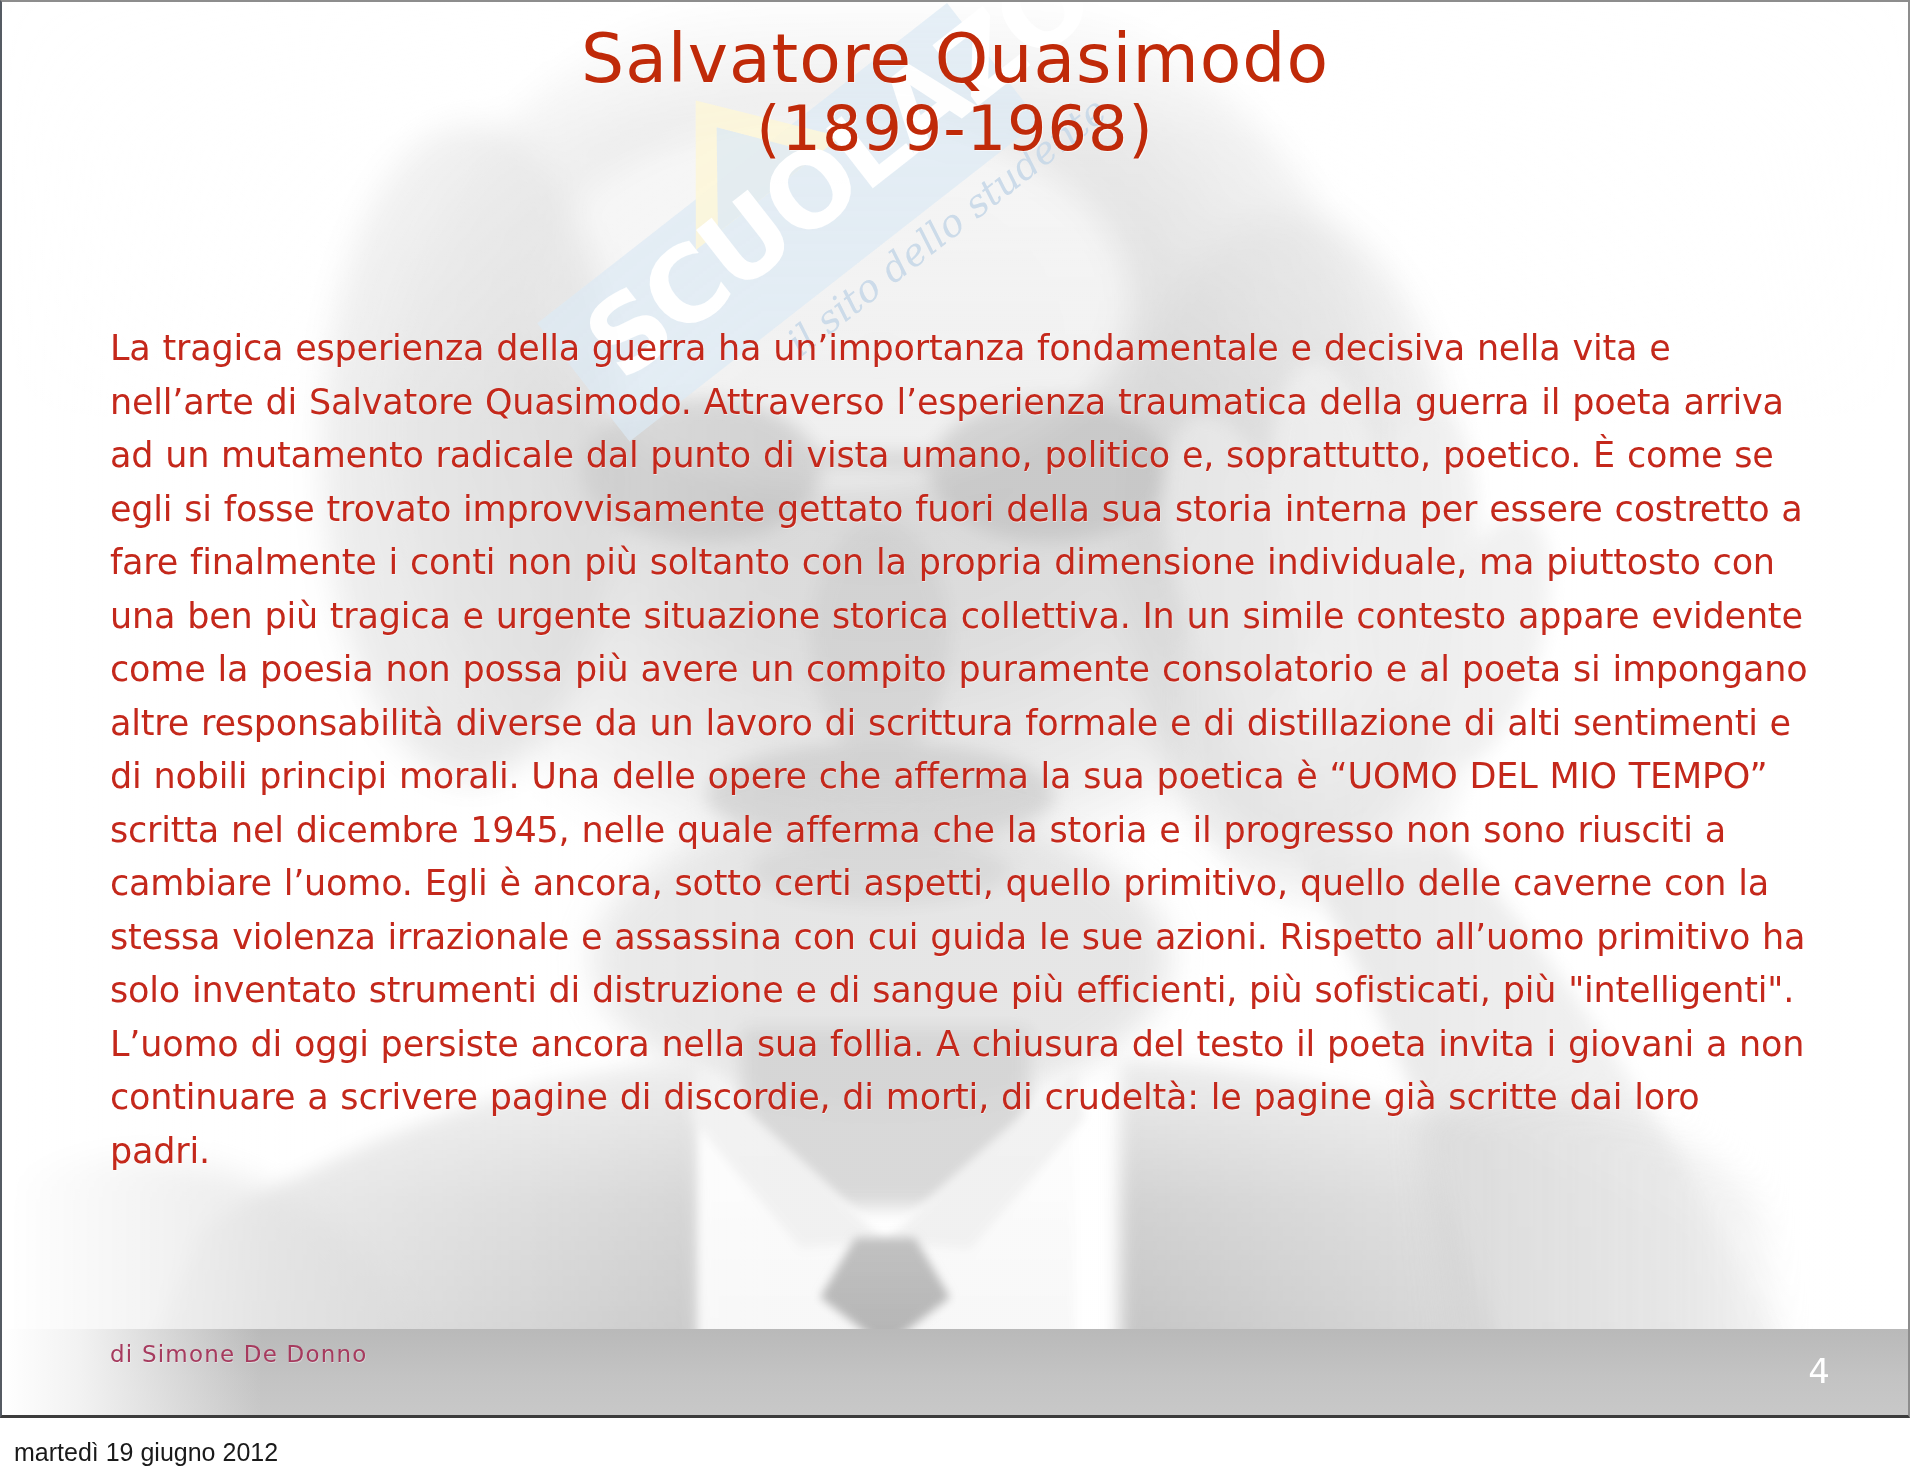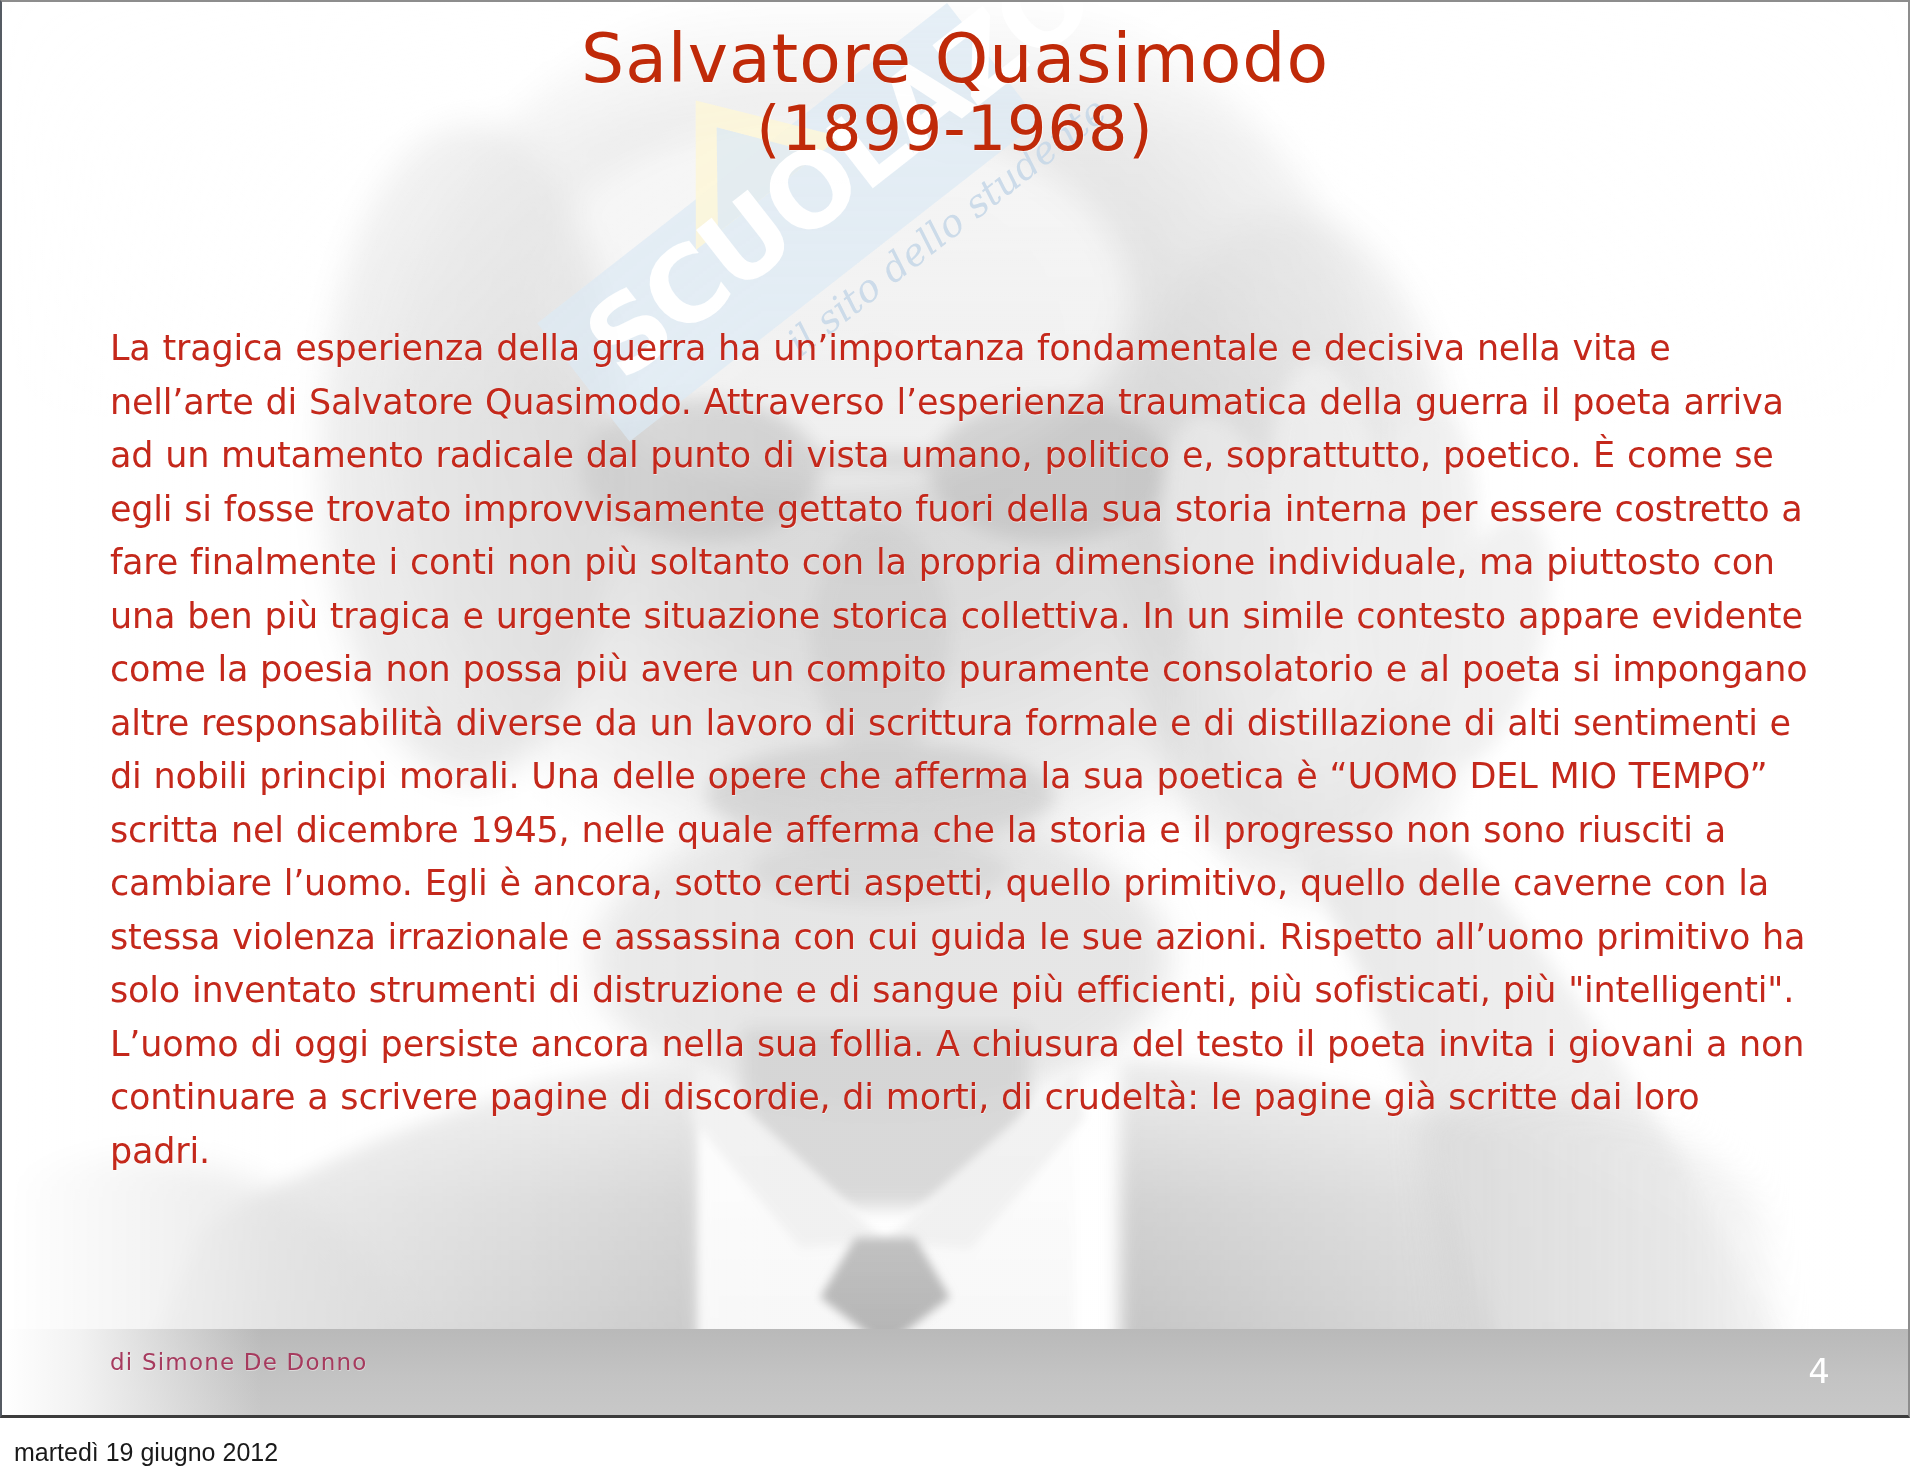--- a/index.html
+++ b/index.html
@@ -157,21 +157,21 @@
     left: 0;
     bottom: 0;
     width: 260px;
     height: 86px;
     background: linear-gradient(to right, #ffffff 0%, #f2f2f2 30%, rgba(200,200,200,0) 100%);
     z-index: 8;
   }
   #credit {
     position: absolute;
     left: 108px;
-    bottom: 40px;
+    bottom: 48px;
     font-family: "DejaVu Sans", sans-serif;
     font-size: 23px;
     letter-spacing: 1.2px;
     color: #a63a5e;
     z-index: 9;
     text-shadow: 0.5px 0.5px 0 rgba(255,255,255,0.4);
   }
   #page-num {
     position: absolute;
     right: 78px;

